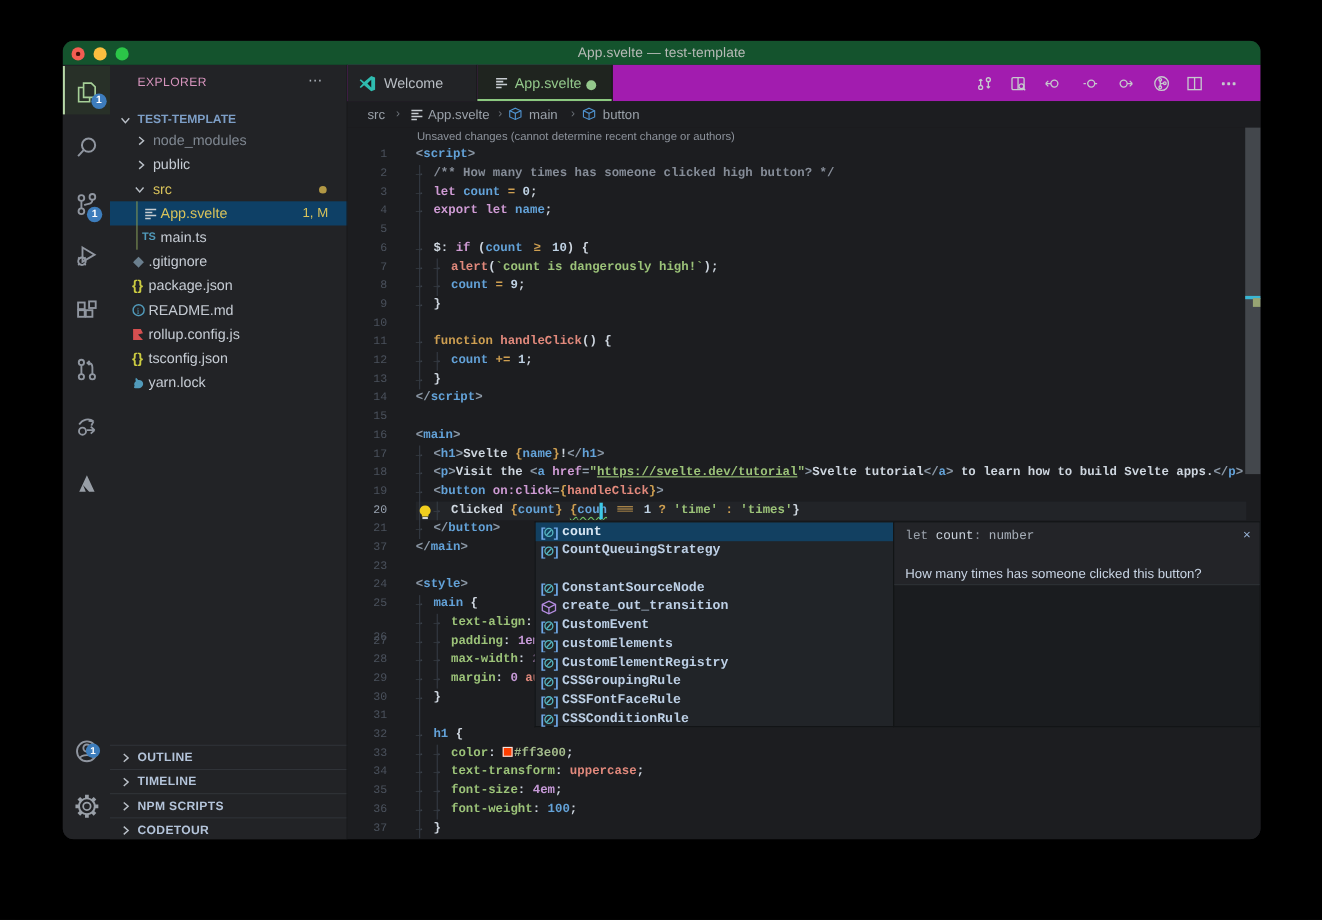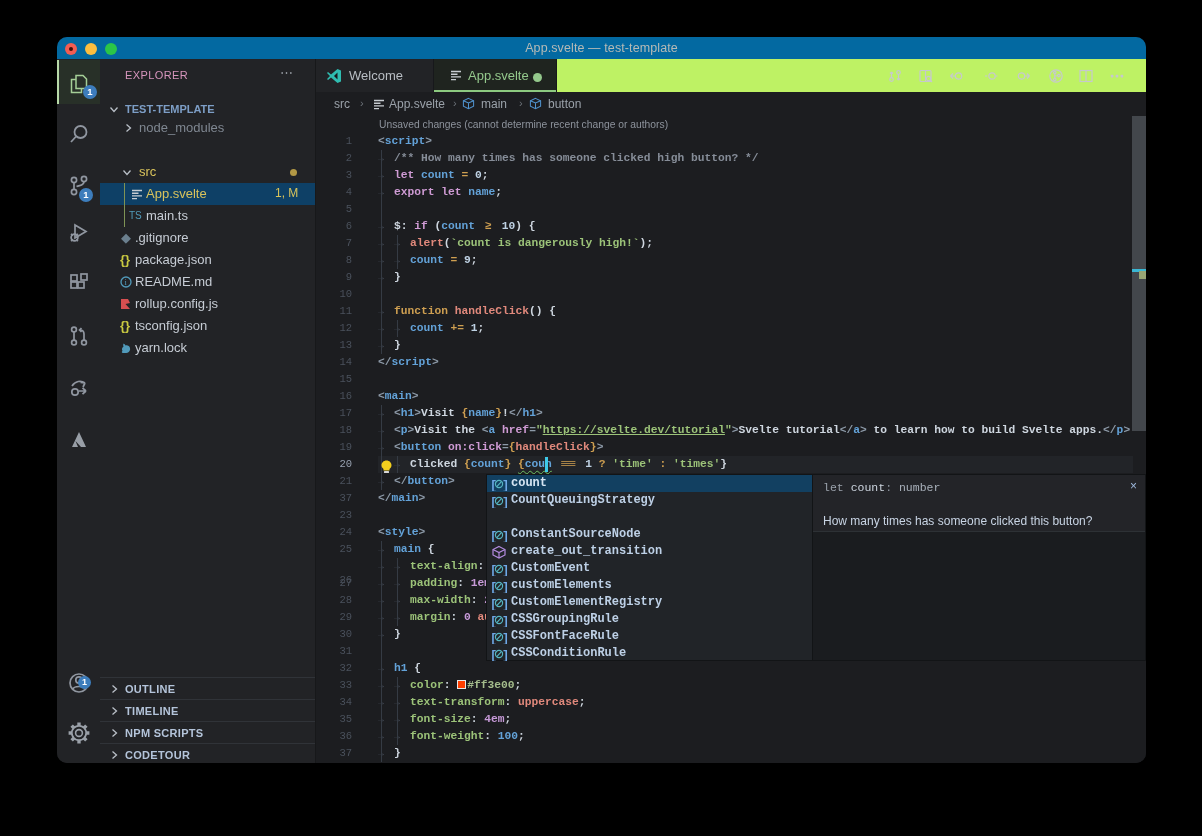--- a/index.html
+++ b/index.html
@@ -1,36 +1,36 @@
 <!DOCTYPE html>
 <html><head><meta charset="utf-8"><style>
 *{margin:0;padding:0;box-sizing:border-box}
 html,body{width:1202px;height:836px;background:#000;overflow:hidden}
 body{font-family:"Liberation Sans",sans-serif}
 #win{position:absolute;left:57px;top:37px;width:1089px;height:726px;background:#1c1d20;border-radius:10px;overflow:hidden;box-shadow:0 20px 60px rgba(0,0,0,.6)}
 
-#titlebar{position:absolute;left:0;top:0;width:100%;height:22px;background:#0369a1}
+#titlebar{position:absolute;left:0;top:0;width:100%;height:22px;background:#14532d}
 #title{position:absolute;left:0;top:0;width:100%;height:22px;line-height:23px;text-align:center;font-size:12.5px;color:#b6bab6;letter-spacing:.1px}
 .tl{position:absolute;top:5.5px;width:12px;height:12px;border-radius:50%}
 
 #actbar{position:absolute;left:0;top:22px;width:43px;height:704px;background:#222326}
 .aicon{position:absolute;left:0;width:43px;height:40px;display:flex;align-items:center;justify-content:center}
 .badge{position:absolute;width:14px;height:14px;border-radius:50%;background:#3d7dbc;color:#fff;font-size:9.5px;line-height:14px;text-align:center;font-weight:bold}
 
 #sidebar{position:absolute;left:43px;top:22px;width:216px;height:704px;background:#222326}
 #sbtitle{position:absolute;left:25px;top:10px;font-size:11px;color:#d795bd;letter-spacing:.4px}
 #sbdots{position:absolute;left:180px;top:6px;font-size:13px;color:#adb3ba;letter-spacing:1px}
 .trow{position:absolute;left:0;width:216px;height:22px;font-size:13px;color:#c6ccd4;white-space:nowrap}
 .trow .lbl{position:absolute;top:3px}
 .chev{position:absolute}
 .secthead{position:absolute;left:0;width:216px;height:22px;border-top:1px solid #303338;font-size:11px;font-weight:bold;color:#b4c4da;background:#222326}
 .secthead span{position:absolute;left:25px;top:5px;letter-spacing:.3px}
 .secthead i{position:absolute;left:10px;top:6px;font-style:normal}
 
-#tabbar{position:absolute;left:259px;top:22px;width:830px;height:33px;background:#bef264}
+#tabbar{position:absolute;left:259px;top:22px;width:830px;height:33px;background:#a21caf}
 #tab1{position:absolute;left:0;top:0;width:118px;height:33px;background:#222326;border-right:1px solid #17181b}
 #tab2{position:absolute;left:118px;top:0;width:123px;height:33px;background:#1f241f;border-right:1px solid #17181b}
 #tab2 .uline{position:absolute;left:0;bottom:0;width:100%;height:2px;background:#8cc980}
 .tabtxt{position:absolute;top:9px;font-size:13px}
 
 #crumbs{position:absolute;left:259px;top:55px;width:830px;height:24px;background:#1c1d20;font-size:12px;color:#9aa1a9;white-space:nowrap}
 #crumbs span{position:absolute;top:5px}
 .csep{color:#6d737a;font-size:11px}
 
 #editor{position:absolute;left:259px;top:79px;width:830px;height:647px;background:#1c1d20}
@@ -189,20 +189,26 @@
           <path d="M1.5 2.5 L5 6.5 L8.5 2.5" fill="none" stroke="#b9bfc7" stroke-width="1.3"></path>
         </svg>
         <span class="lbl" style="left:25px;font-weight:bold;color:#7d9ec6;font-size:11px;top:5px">TEST-TEMPLATE</span>
       </div>
       <div class="trow" style="top:58px">
         <svg class="chev" style="left:24px;top:6px" width="9" height="10" viewBox="0 0 9 10">
           <path d="M2.5 1.5 L6.5 5 L2.5 8.5" fill="none" stroke="#b9bfc7" stroke-width="1.3"></path>
         </svg>
         <span class="lbl" style="left:39px;color:#7f8791">node_modules</span>
       </div>
+      <div class="trow" style="top:80px">
+        <svg class="chev" style="left:24px;top:6px" width="9" height="10" viewBox="0 0 9 10">
+          <path d="M2.5 1.5 L6.5 5 L2.5 8.5" fill="none" stroke="#b9bfc7" stroke-width="1.3"></path>
+        </svg>
+        <span class="lbl" style="left:39px">public</span>
+      </div>
       <div class="trow" style="top:102px">
         <svg class="chev" style="left:22px;top:7px" width="10" height="9" viewBox="0 0 10 9">
           <path d="M1.5 2.5 L5 6.5 L8.5 2.5" fill="none" stroke="#b9bfc7" stroke-width="1.3"></path>
         </svg>
         <span class="lbl" style="left:39px;color:#d9c35b">src</span>
         <span style="position:absolute;left:190px;top:8px;width:7px;height:7px;border-radius:50%;background:#b29845"></span>
       </div>
       <div class="trow" style="top:124px">
         <span style="position:absolute;left:0;top:0;width:216px;height:22px;background:#0e4066"></span>
         <svg style="position:absolute;left:31px;top:6px" width="12" height="11" viewBox="0 0 12 11">
@@ -210,21 +216,21 @@
             <line x1="1" y1="1.5" x2="11" y2="1.5"></line>
             <line x1="1" y1="4.2" x2="7.5" y2="4.2"></line>
             <line x1="1" y1="6.9" x2="11" y2="6.9"></line>
             <line x1="1" y1="9.6" x2="6" y2="9.6"></line>
           </g>
         </svg>
         <span class="lbl" style="left:46px;color:#d9c35b">App.svelte</span>
         <span class="lbl" style="left:175px;color:#d9c35b;font-size:12px">1, M</span>
       </div>
       <div class="trow" style="top:146px">
-        <span class="lbl" style="left:29px;color:#519aba;font-size:10px;font-weight:normal;top:5px">TS</span>
+        <span class="lbl" style="left:29px;color:#519aba;font-size:10px;font-weight:bold;top:5px">TS</span>
         <span class="lbl" style="left:46px">main.ts</span>
       </div>
       <div class="trow" style="top:168px">
         <span class="lbl" style="left:21px;color:#6b7f8e">◆</span>
         <span class="lbl" style="left:35px;color:#c6ccd4">.gitignore</span>
       </div>
       <div class="trow" style="top:190px">
         <span class="lbl" style="left:20px;color:#cbcb41;font-weight:bold">{}</span>
         <span class="lbl" style="left:35px">package.json</span>
       </div>
@@ -411,21 +417,21 @@
       <div class="ln" style="top:204px;color:#4a515c">12</div>
       <div class="cl" style="top:204px"><i class="tb"></i><i class="tb"></i><span class="b">count</span> <span class="o">+=</span> <span class="n">1</span><span class="w">;</span></div>
       <div class="ln" style="top:221px;color:#4a515c">13</div>
       <div class="cl" style="top:221px"><i class="tb"></i><span class="w">}</span></div>
       <div class="ln" style="top:238px;color:#4a515c">14</div>
       <div class="cl" style="top:238px"><span class="d">&lt;/</span><span class="b">script</span><span class="d">&gt;</span></div>
       <div class="ln" style="top:255px;color:#4a515c">15</div>
       <div class="ln" style="top:272px;color:#4a515c">16</div>
       <div class="cl" style="top:272px"><span class="d">&lt;</span><span class="b">main</span><span class="d">&gt;</span></div>
       <div class="ln" style="top:289px;color:#4a515c">17</div>
-      <div class="cl" style="top:289px"><i class="tb"></i><span class="d">&lt;</span><span class="b">h1</span><span class="d">&gt;</span><span class="w">Visit </span><span class="o">{</span><span class="b">name</span><span class="o">}</span><span class="w">!</span><span class="d">&lt;/</span><span class="b">h1</span><span class="d">&gt;</span></div>
+      <div class="cl" style="top:289px"><i class="tb"></i><span class="d">&lt;</span><span class="b">h1</span><span class="d">&gt;</span><span class="w">Svelte </span><span class="o">{</span><span class="b">name</span><span class="o">}</span><span class="w">!</span><span class="d">&lt;/</span><span class="b">h1</span><span class="d">&gt;</span></div>
       <div class="ln" style="top:306px;color:#4a515c">18</div>
       <div class="cl" style="top:306px"><i class="tb"></i><span class="d">&lt;</span><span class="b">p</span><span class="d">&gt;</span><span class="w">Visit the </span><span class="d">&lt;</span><span class="b">a</span> <span class="k">href</span><span class="d">=</span><span class="s">"</span><span class="s u">https://svelte.dev/tutorial</span><span class="s">"</span><span class="d">&gt;</span><span class="w">Svelte tutorial</span><span class="d">&lt;/</span><span class="b">a</span><span class="d">&gt;</span><span class="w"> to learn how to build Svelte apps.</span><span class="d">&lt;/</span><span class="b">p</span><span class="d">&gt;</span></div>
       <div class="ln" style="top:323px;color:#4a515c">19</div>
       <div class="cl" style="top:323px"><i class="tb"></i><span class="d">&lt;</span><span class="b">button</span> <span class="k">on:click</span><span class="d">=</span><span class="o">{</span><span class="f">handleClick</span><span class="o">}</span><span class="d">&gt;</span></div>
       <div class="ln" style="top:340px;color:#98a2b0">20</div>
       <div class="cl" style="top:340px"><i class="tbx"></i><i class="tb"></i><span class="w">Clicked </span><span class="o">{</span><span class="b">count</span><span class="o">}</span> <span class="sq"><span class="o">{</span><span class="b">coun</span></span> <span class="o eq"><b>≡</b></span> <span class="n">1</span> <span class="o">?</span> <span class="s">'time'</span> <span class="o">:</span> <span class="s">'times'</span><span class="w">}</span></div>
       <div class="ln" style="top:357px;color:#4a515c">21</div>
       <div class="cl" style="top:357px"><i class="tb"></i><span class="d">&lt;/</span><span class="b">button</span><span class="d">&gt;</span></div>
       <div class="ln" style="top:374px;color:#4a515c">37</div>
       <div class="cl" style="top:374px"><span class="d">&lt;/</span><span class="b">main</span><span class="d">&gt;</span></div>

